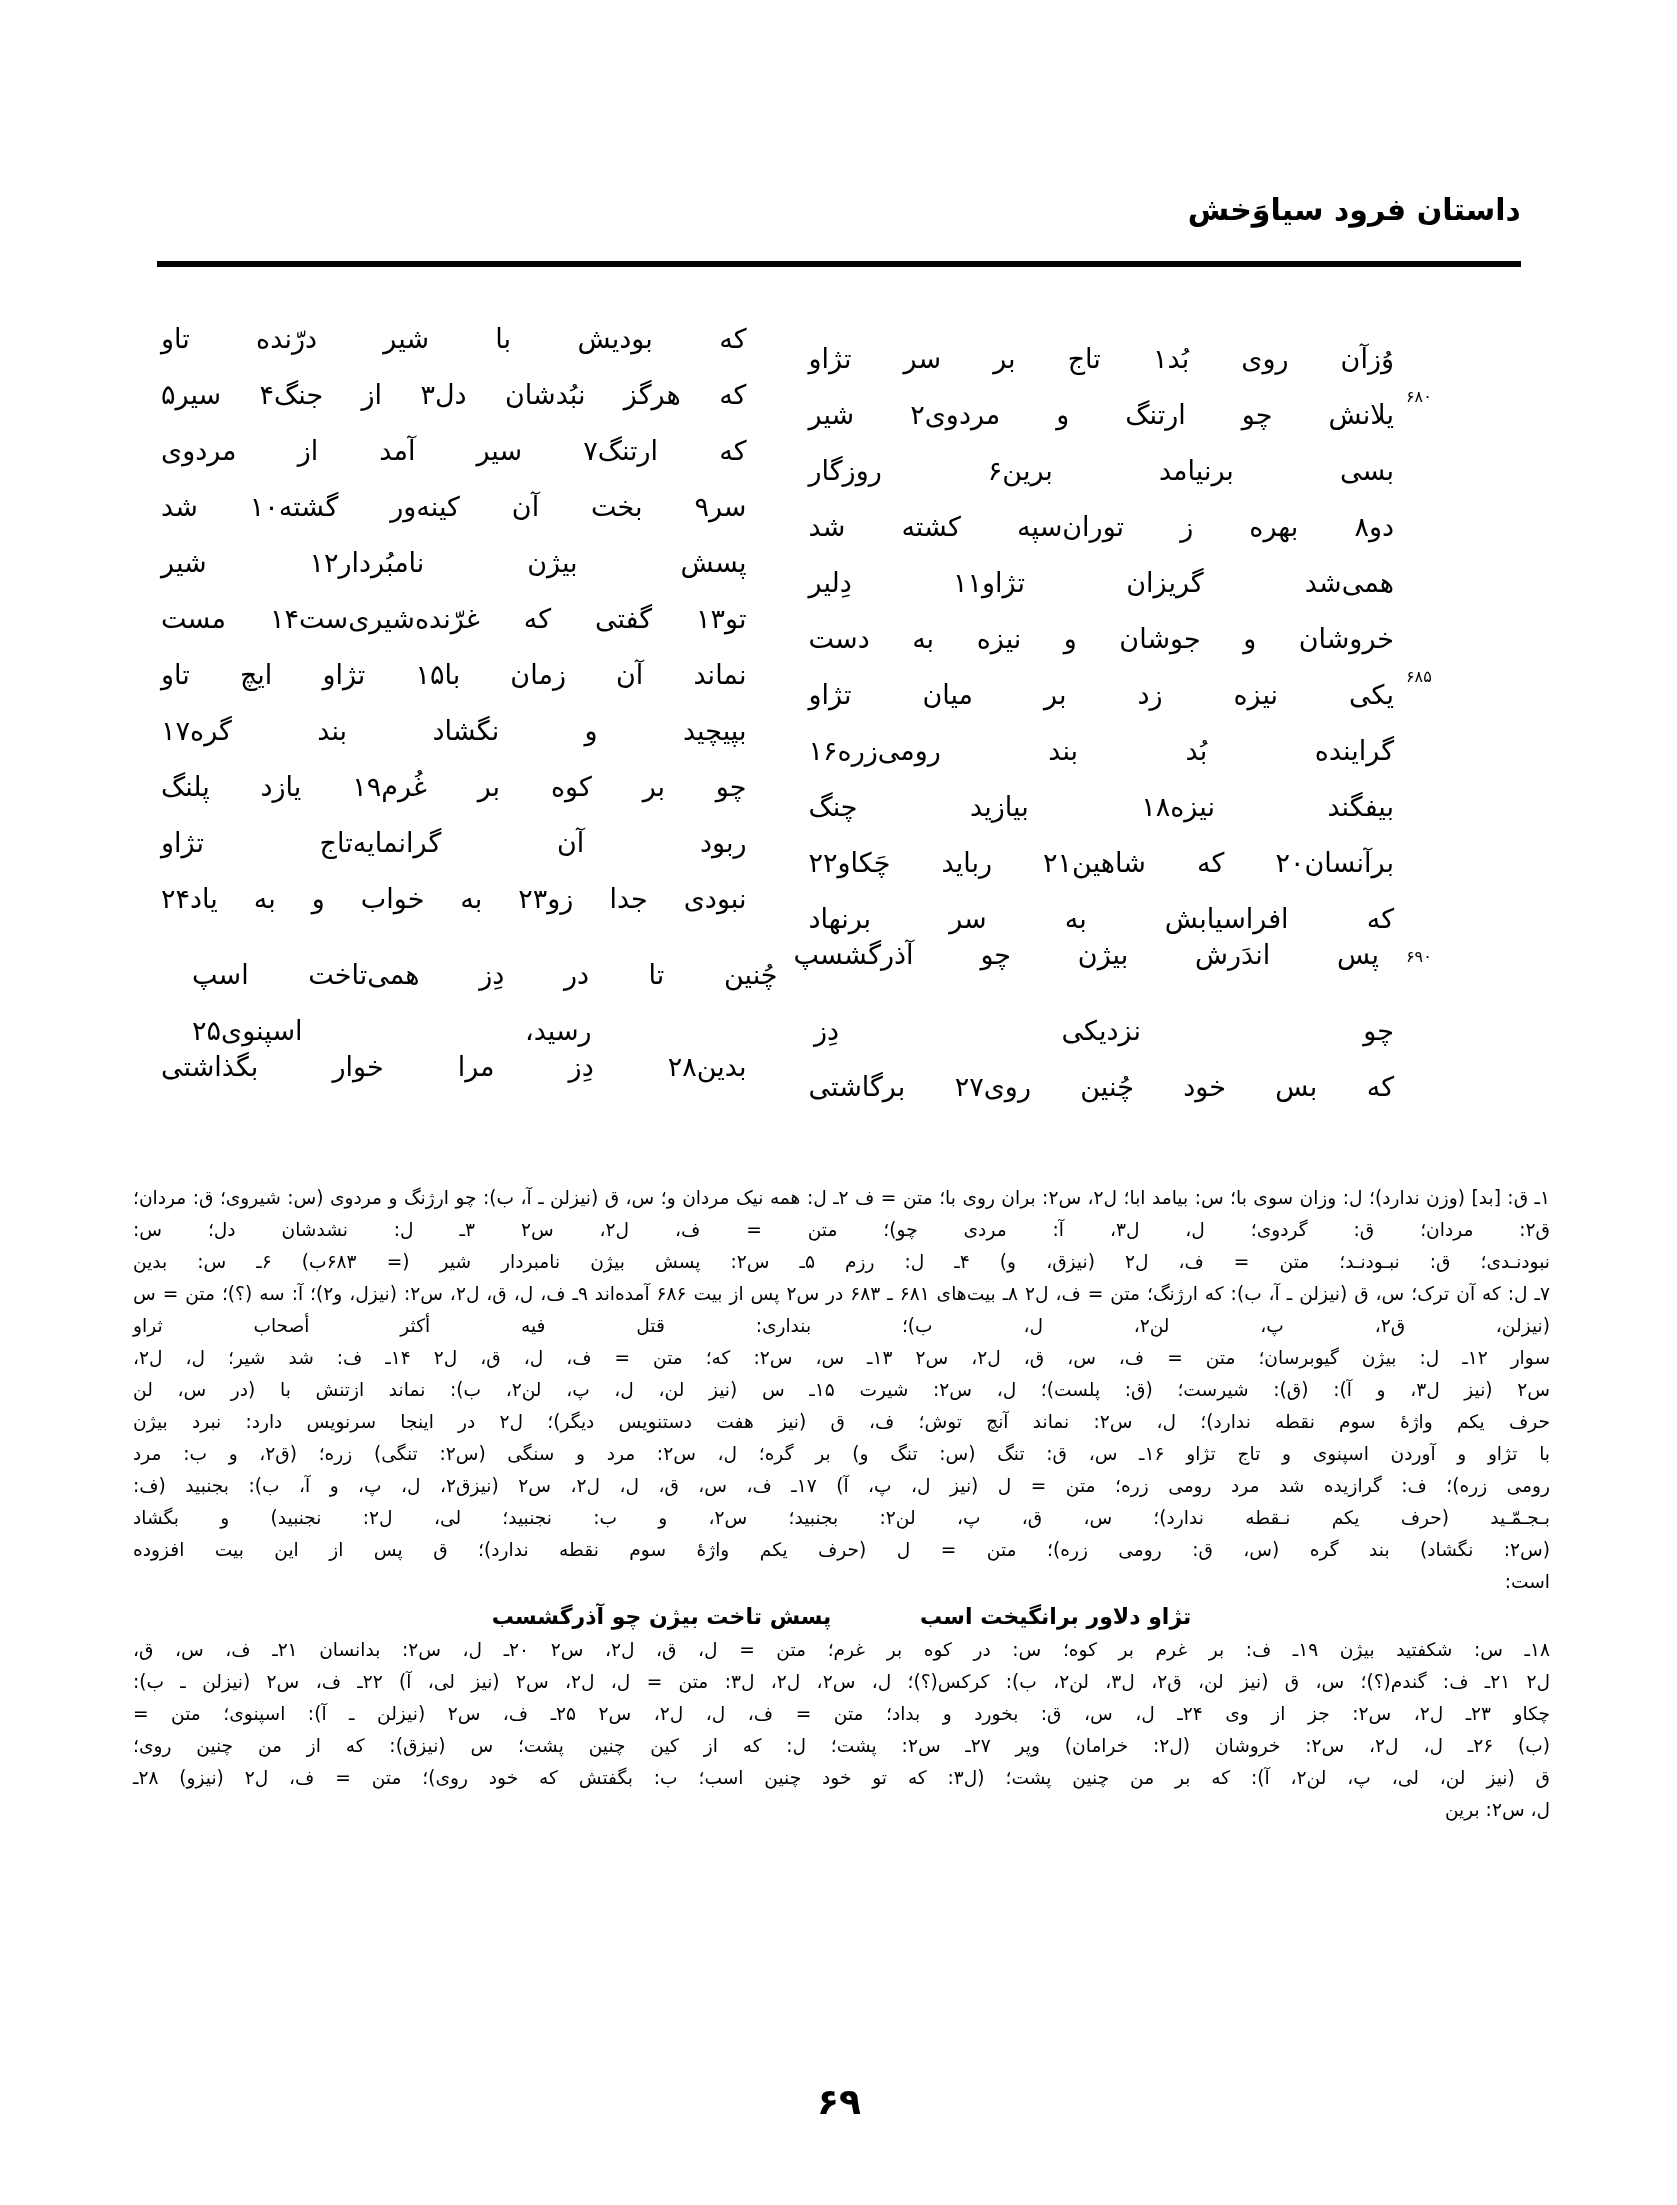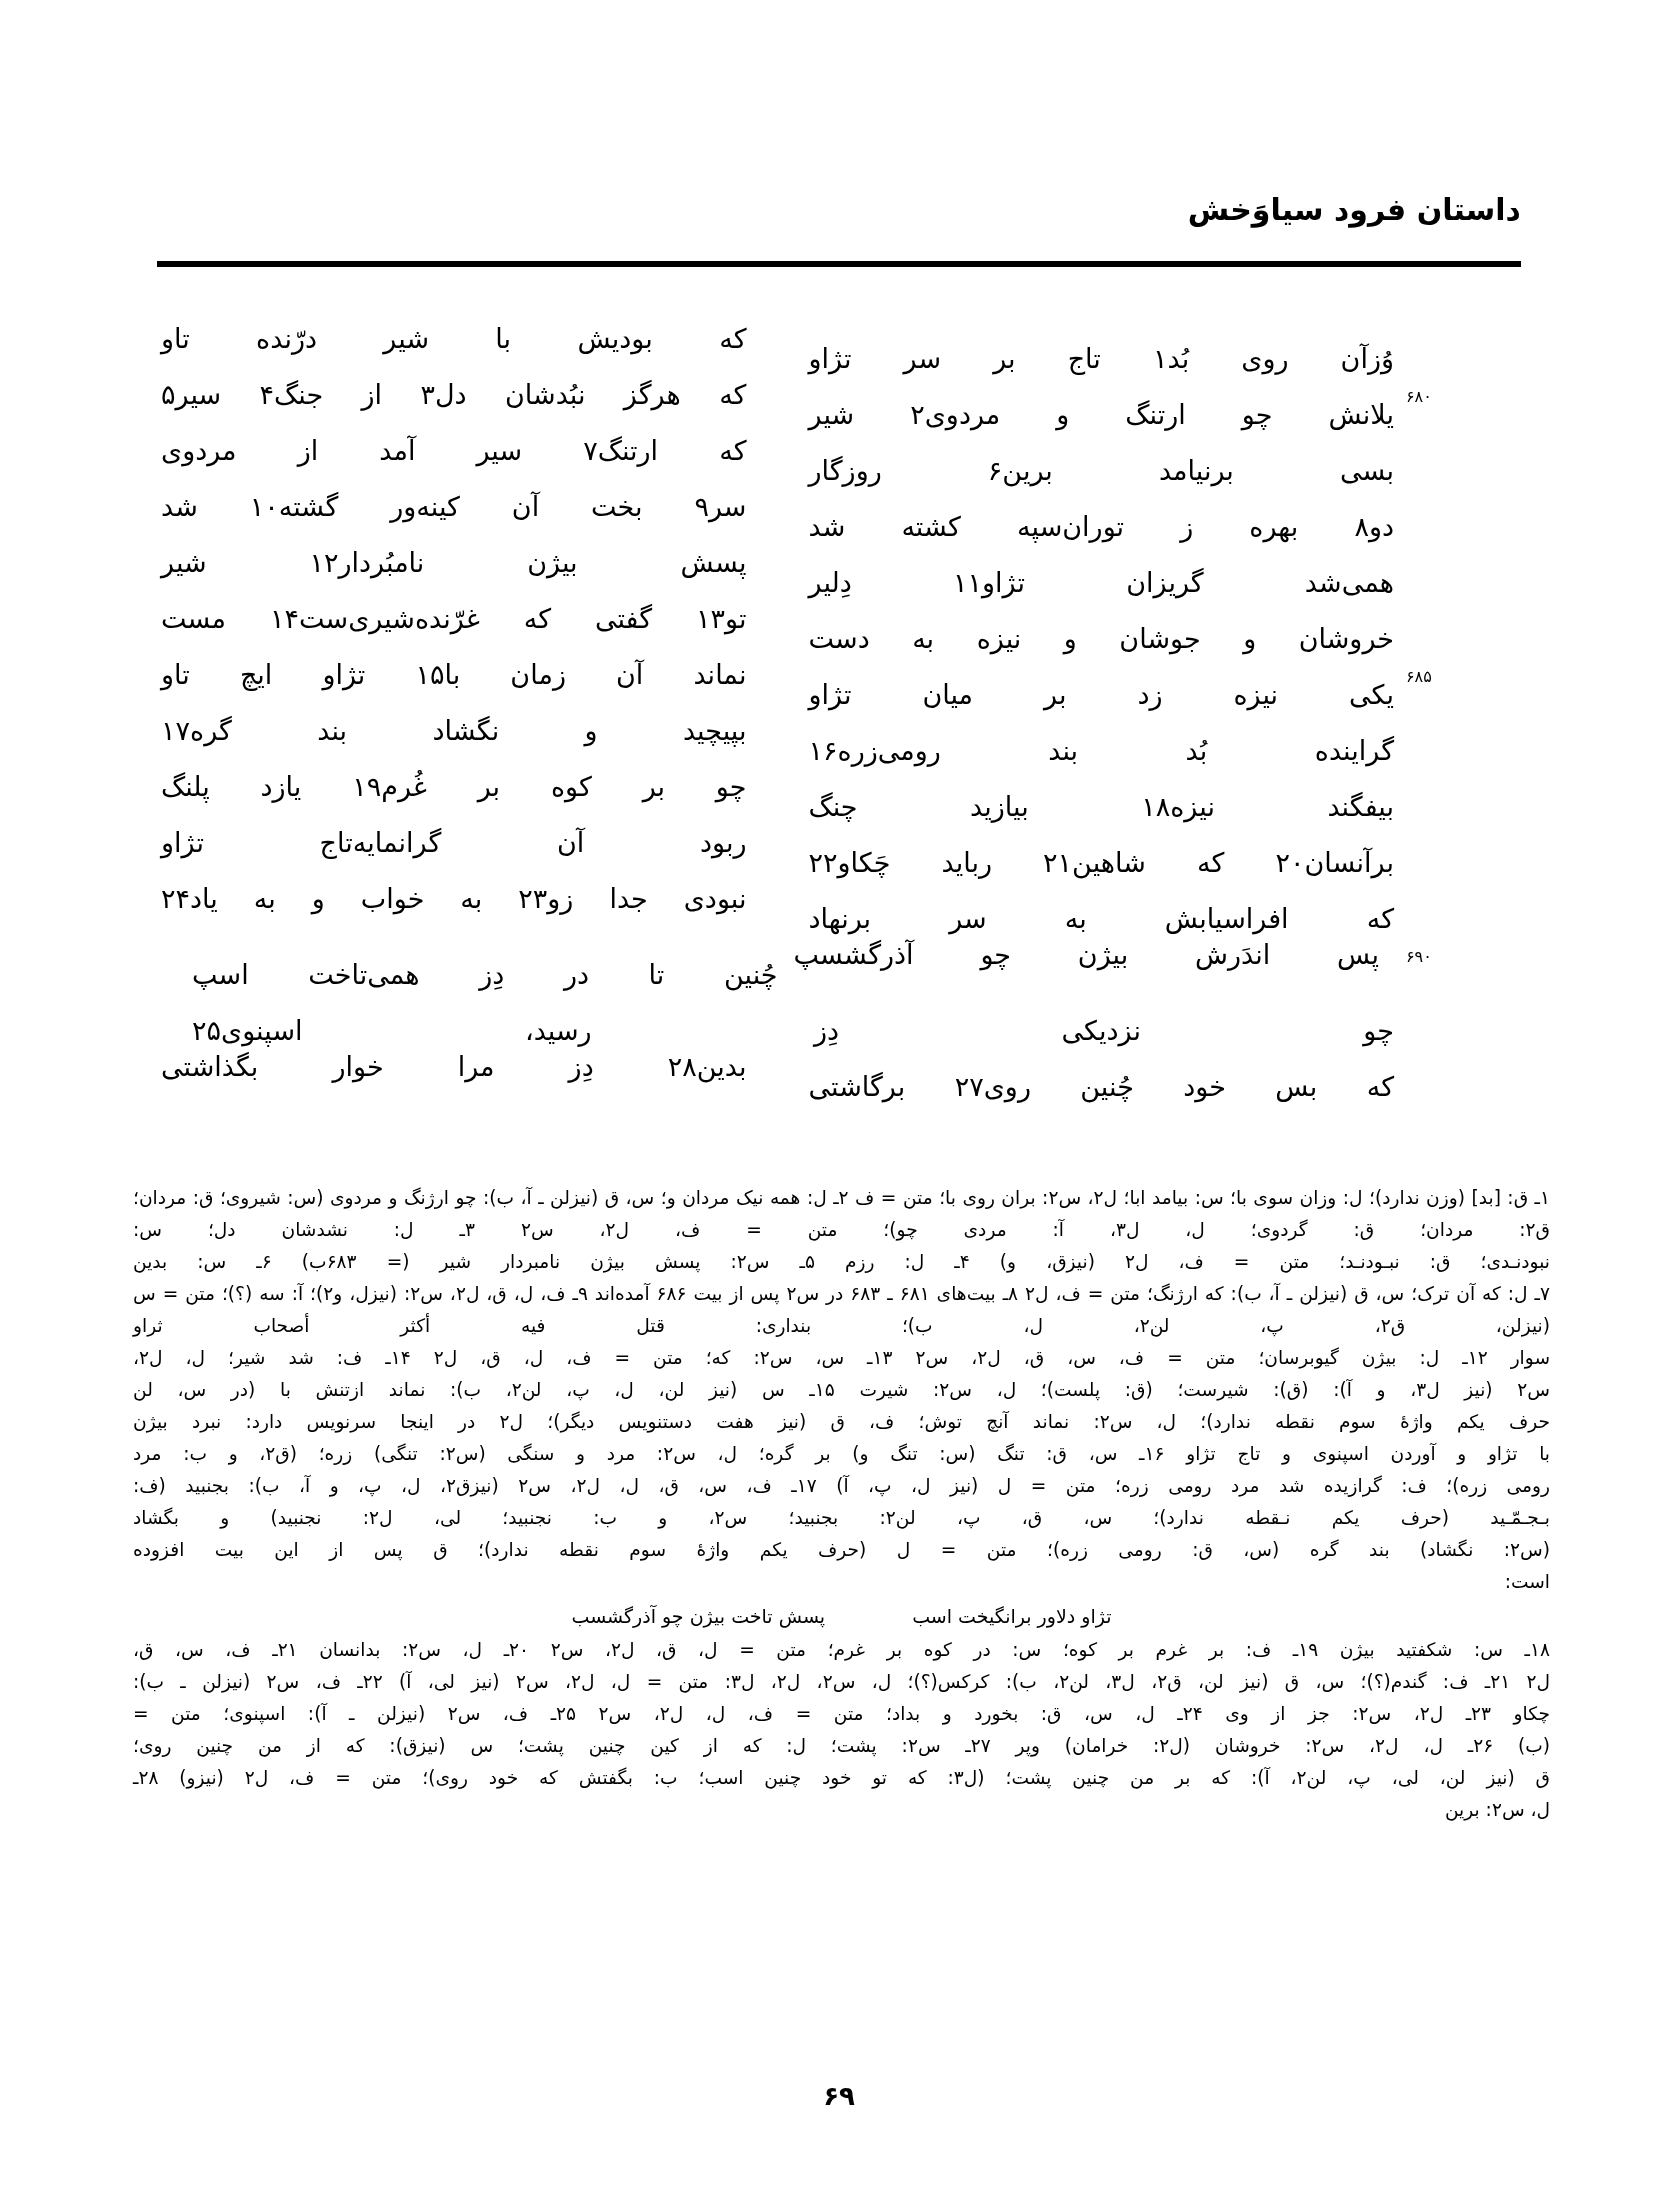--- a/index.html
+++ b/index.html
@@ -114,35 +114,36 @@
     text-align: justify;
     text-align-last: justify;
   }
   .notes p.last {
     text-align-last: right;
   }
   .note-verse {
     margin: 2.7px 0 2.7px 0;
     text-align: left;
     text-align-last: center;
-    font-size: 19px;
+    font-size: 22px;
     line-height: 31px;
     white-space: nowrap;
+    font-weight: bold;
   }
   .note-verse .nv-a { display: inline-block; margin-left: 81px; }
   .note-verse .nv-b { display: inline-block; }
 
   
   .folio {
     position: absolute;
     top: 2081px;
     right: 0;
     left: 0;
     text-align: center;
-    font-size: 26px;
+    font-size: 36px;
     font-weight: bold;
   }
 </style>
 </head>
 <body>
 
 <div class="page">
 
   <div class="runhead-zone">
     <div class="runhead-title">داستان فرود سیاوَخش</div>

